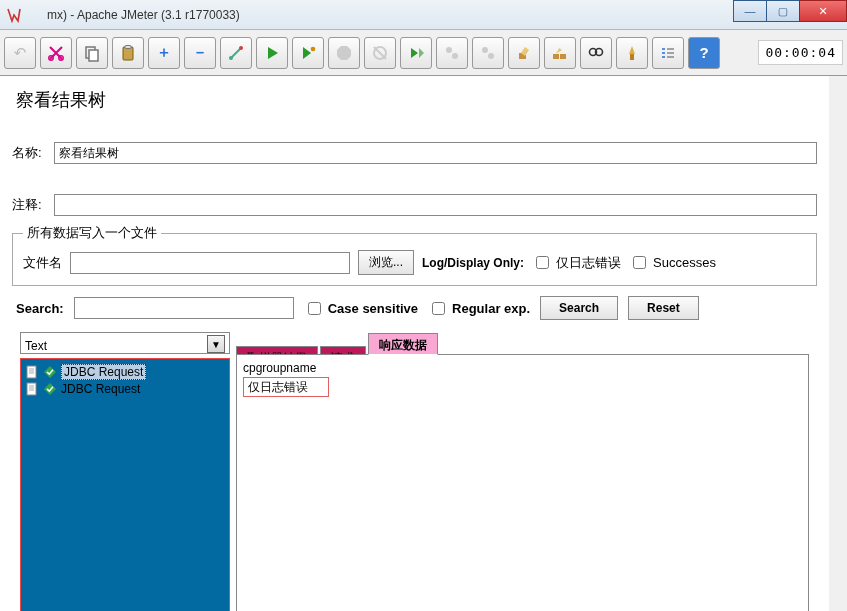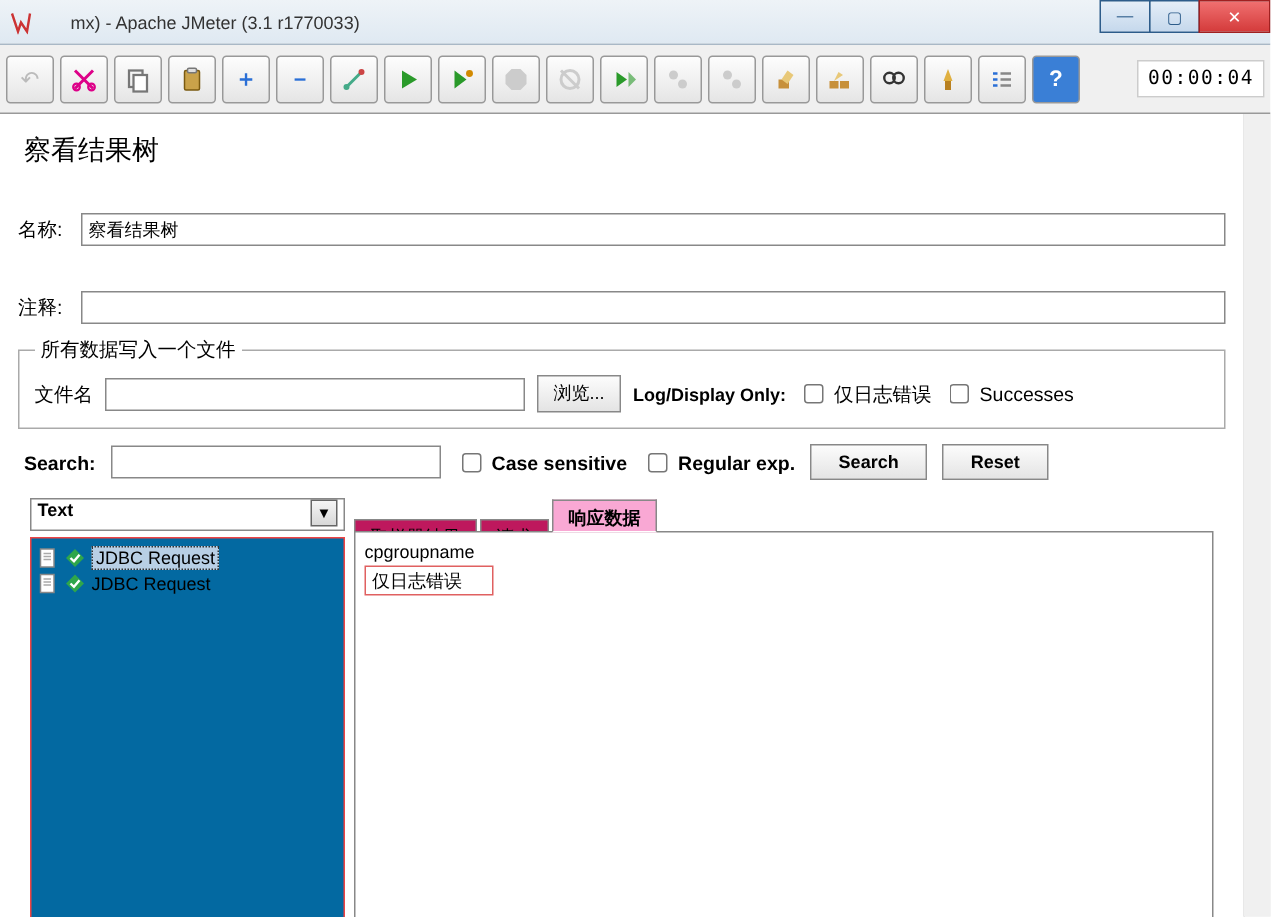--- a/index.html
+++ b/index.html
@@ -151,24 +151,23 @@
     padding:4px 18px; font-size:12px; font-weight:bold;
   }
 
   
   .lower {
     display:flex; gap:6px; padding:0 8px 8px;
     height: 310px;
   }
   .tree-side { width:210px; display:flex; flex-direction:column; }
   .combo {
-    border:1px solid #888; height:22px; display:flex; align-items:flex-start;
+    border:1px solid #888; height:22px; display:flex; align-items:flex-end;
     padding:0 4px; background:#fff; justify-content:space-between;
     font-size:12px;
-    font-weight:bold;
   }
   .combo .arrow {
     width:18px; height:18px; border:1px solid #666; background:linear-gradient(#f5f5f5,#d8d8d8);
     display:flex; align-items:center; justify-content:center; font-size:10px;
   }
   .tree-box {
     flex:1; border:1px solid #ef4444; margin-top:4px; background:#0369a1;
     padding:4px 2px; overflow:auto;
   }
   .tree-item {

